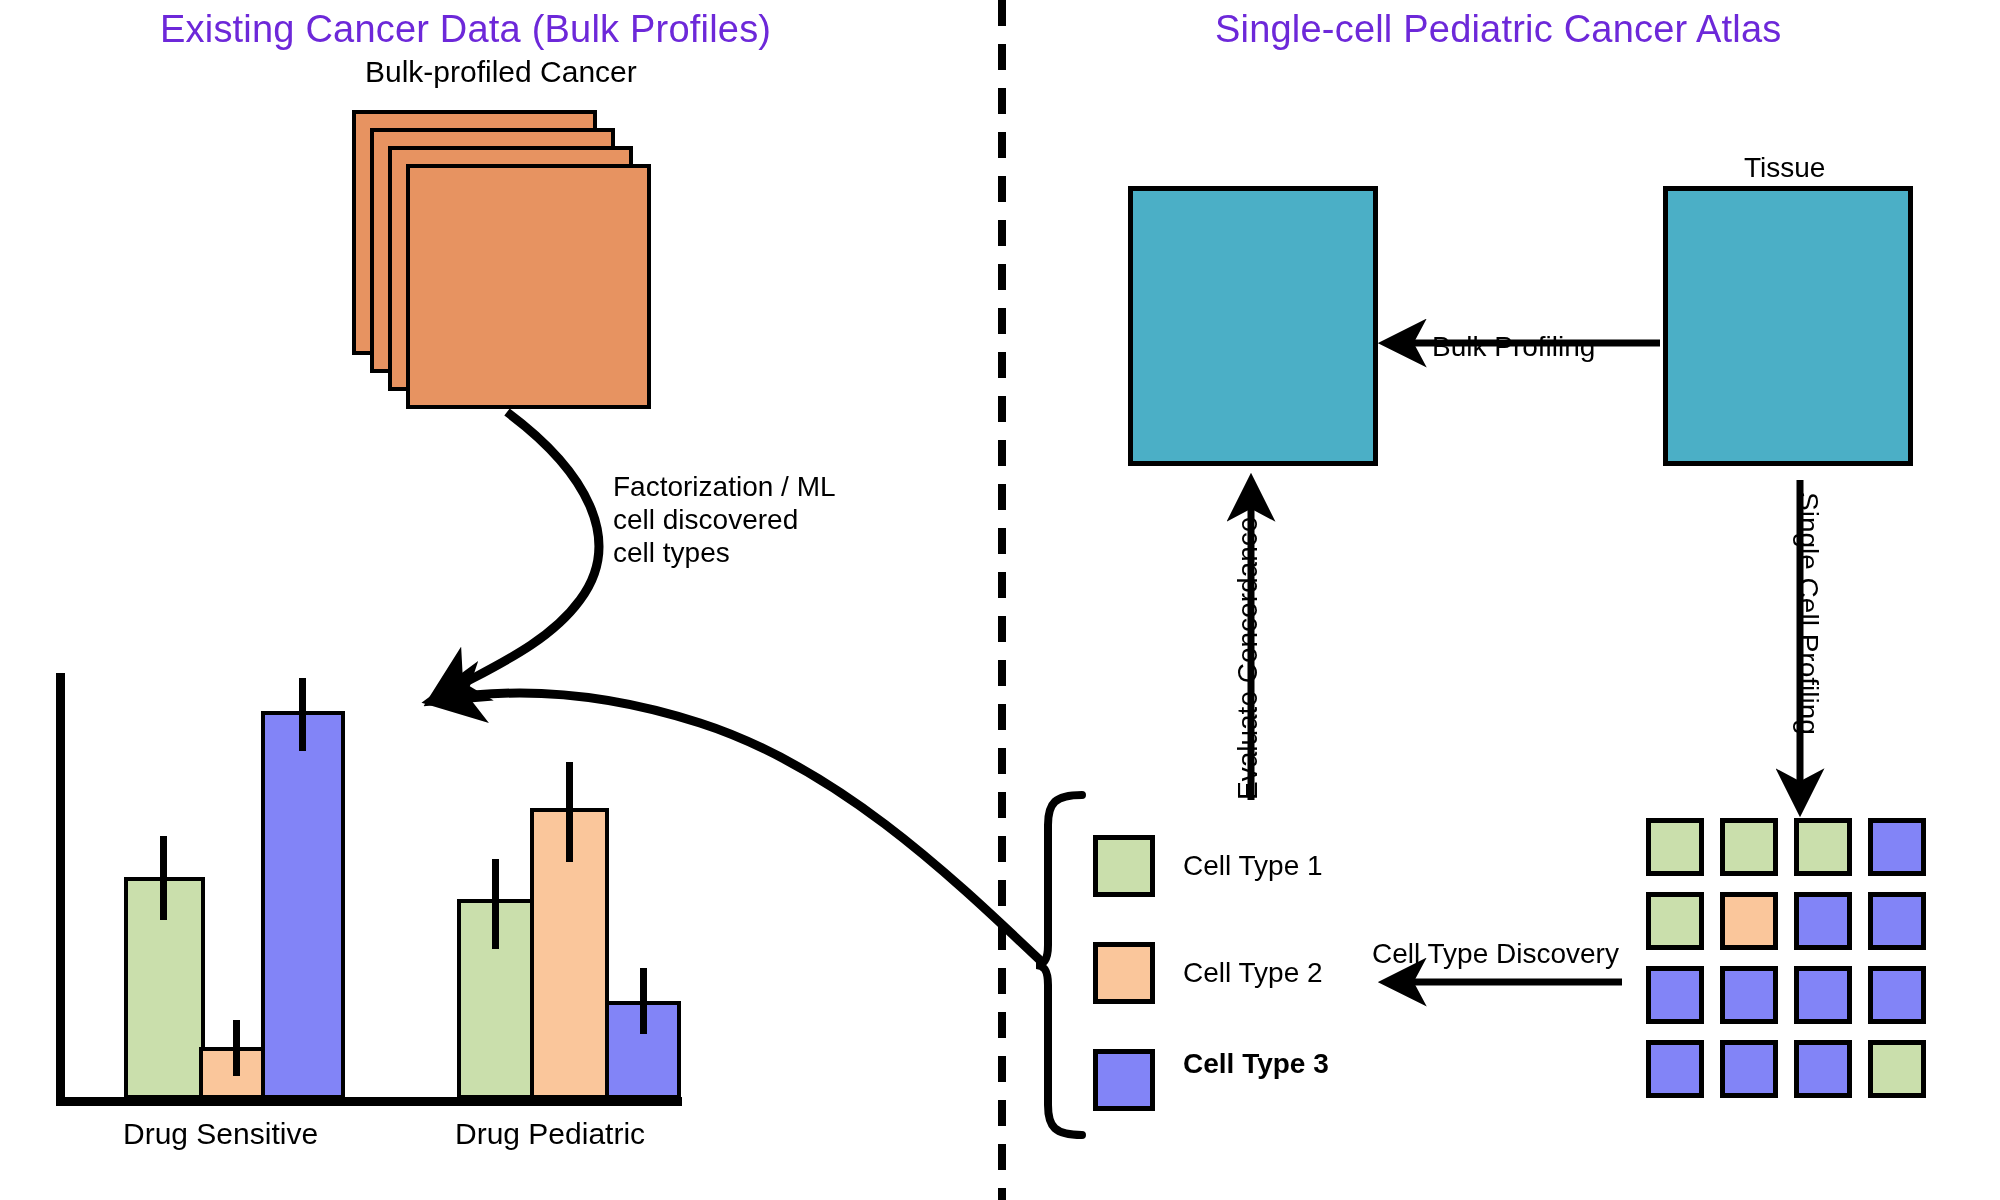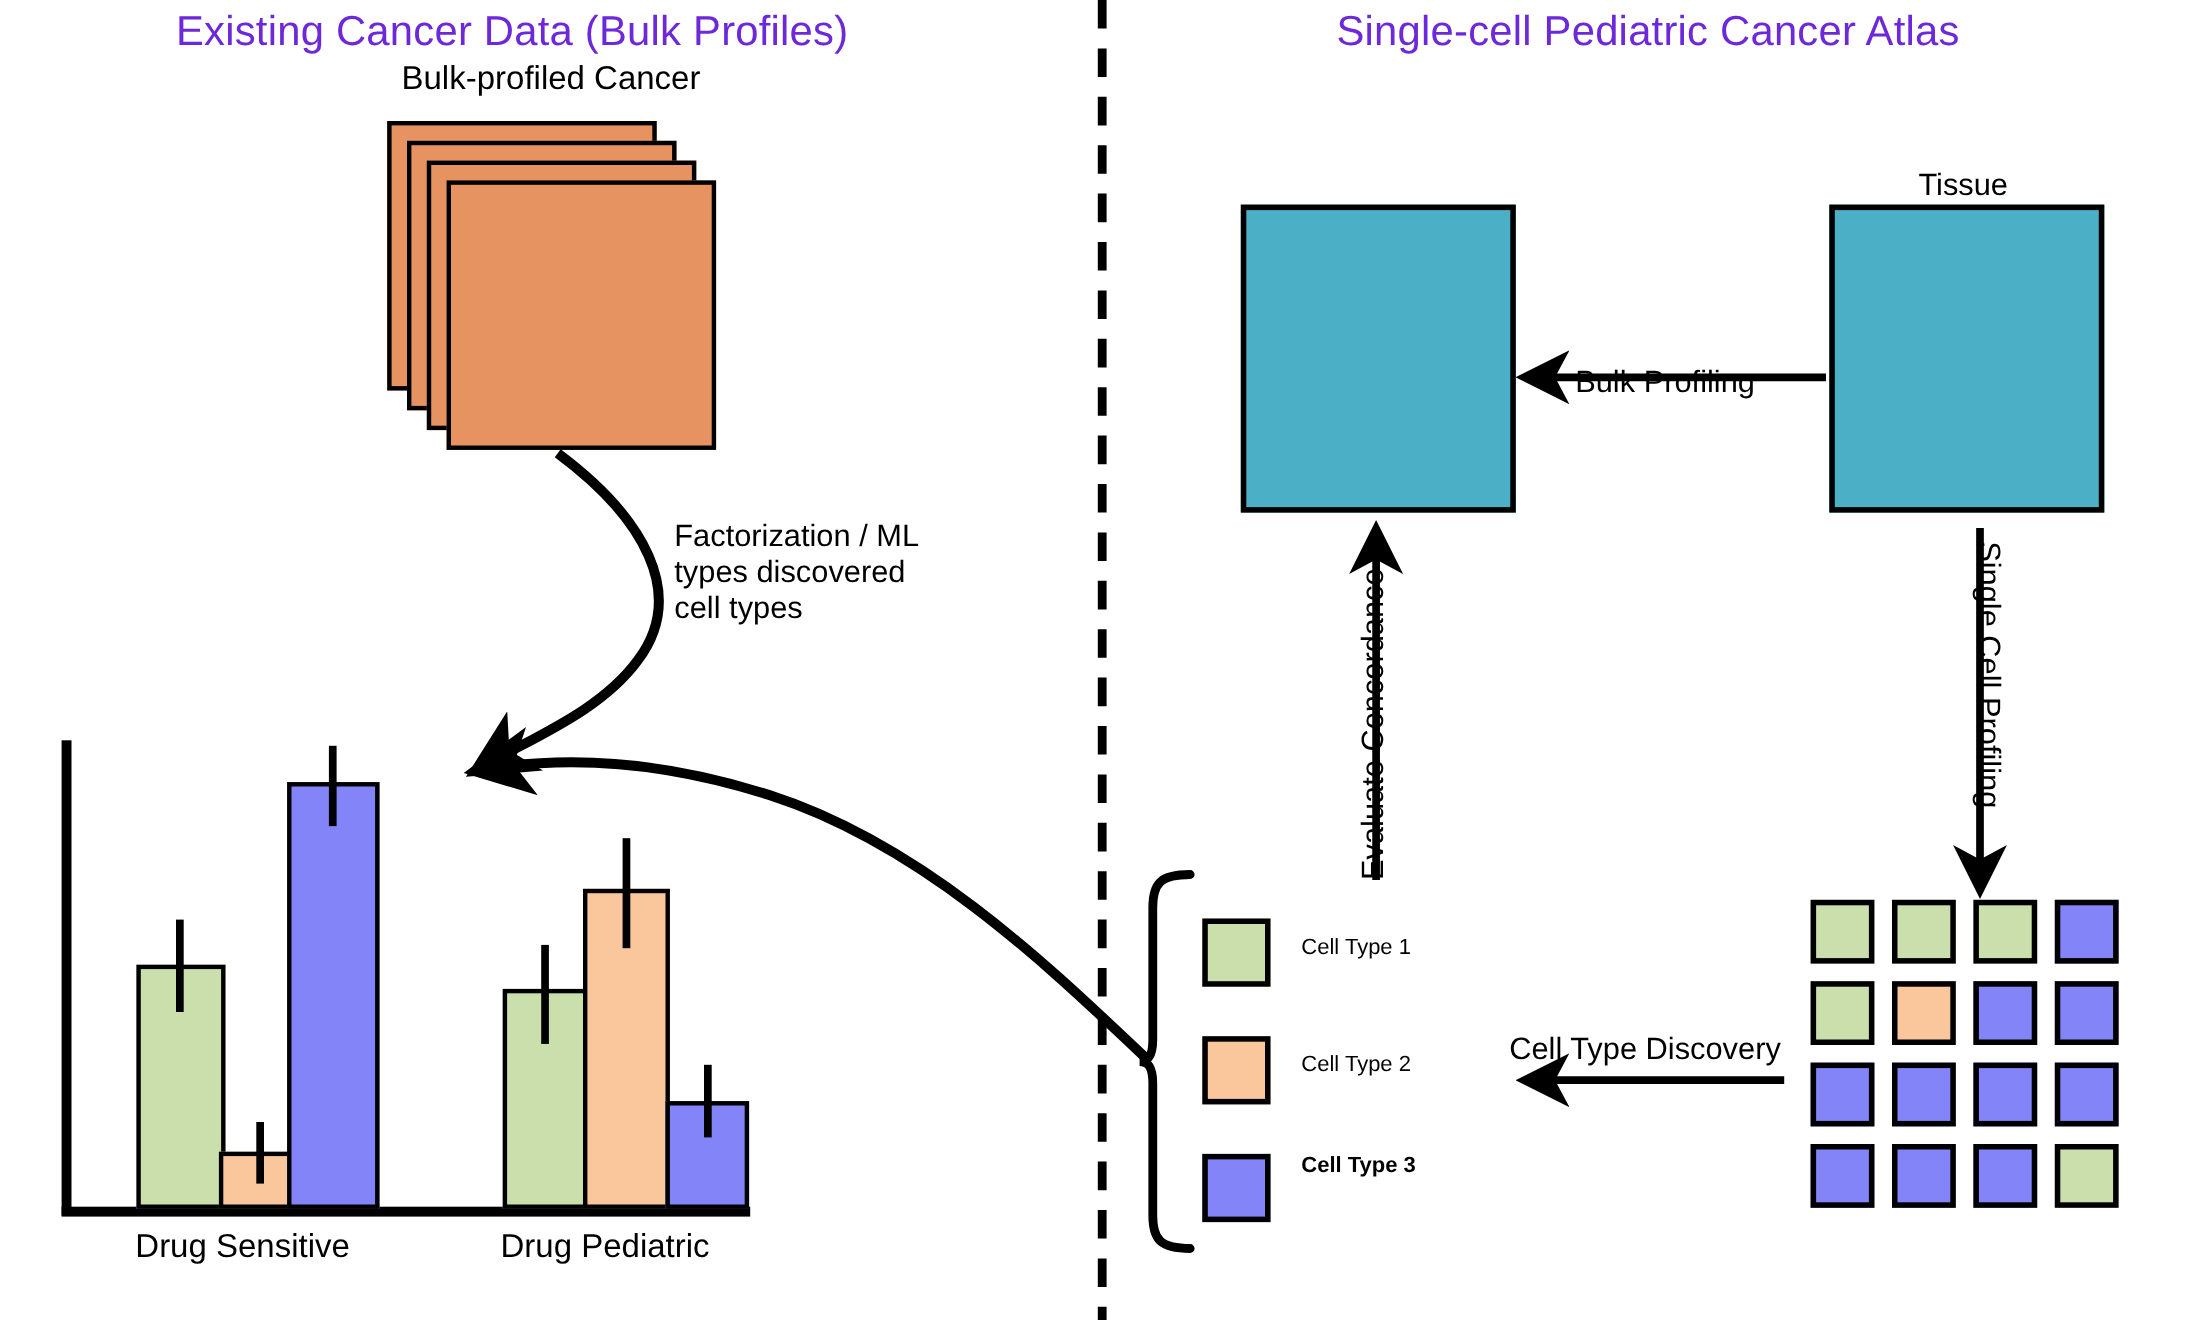--- a/index.html
+++ b/index.html
@@ -2,21 +2,21 @@
 <html><head>
 <meta charset="utf-8">
 <style>
   html,body{margin:0;padding:0;background:#fff;}
   body{width:2000px;height:1200px;position:relative;overflow:hidden;
        font-family:"Liberation Sans",sans-serif;color:#000;}
   .stage{position:absolute;left:0;top:0;width:2000px;height:1200px;}
   svg.layer{position:absolute;left:0;top:0;width:2000px;height:1200px;overflow:visible;}
   .title{position:absolute;font-size:38px;font-weight:400;letter-spacing:.2px;
          white-space:nowrap;color:#6d28d9;}
-  .lbl-md{position:absolute;font-size:20px;white-space:nowrap;color:#000;}
+  .lbl-md{position:absolute;font-size:28px;white-space:nowrap;color:#000;}
   .multiline{position:absolute;font-size:28px;line-height:1.18;color:#000;}
   .card{position:absolute;border:4px solid #000;box-sizing:border-box;}
   .tealbox{position:absolute;border:5px solid #000;box-sizing:border-box;}
   .swatch{position:absolute;border:5px solid #000;box-sizing:border-box;}
   .cellsq{position:absolute;border:5px solid #000;box-sizing:border-box;}
   .vtext{position:absolute;font-size:28px;white-space:nowrap;transform-origin:0 0;}
   .bar{position:absolute;border:4px solid #000;box-sizing:border-box;}
   .axis{position:absolute;background:#000;}
   .err{position:absolute;background:#000;width:7px;}
 </style>
@@ -34,21 +34,21 @@
 
   <div class="lbl-md" style="left:365px;top:55px;font-size:30px;">Bulk-profiled Cancer</div>
 
   <div class="card" style="left:352px;top:110px;width:245px;height:245px;background:#E79361;"></div>
   <div class="card" style="left:370px;top:128px;width:245px;height:245px;background:#E79361;"></div>
   <div class="card" style="left:388px;top:146px;width:245px;height:245px;background:#E79361;"></div>
   <div class="card" style="left:406px;top:164px;width:245px;height:245px;background:#E79361;"></div>
 
   <div class="multiline" style="left:613px;top:470px;">
     <div>Factorization / ML</div>
-    <div>types discovered</div>
+    <div>cell discovered</div>
     <div>cell types</div>
   </div>
 
   <svg class="layer">
     <defs>
       <marker id="ah" viewBox="0 0 12 12" refX="9" refY="6" markerWidth="7" markerHeight="7" orient="auto-start-reverse">
         <path d="M0,0 L12,6 L0,12 L3.2,6 z" fill="#000"></path>
       </marker>
     </defs>
 

